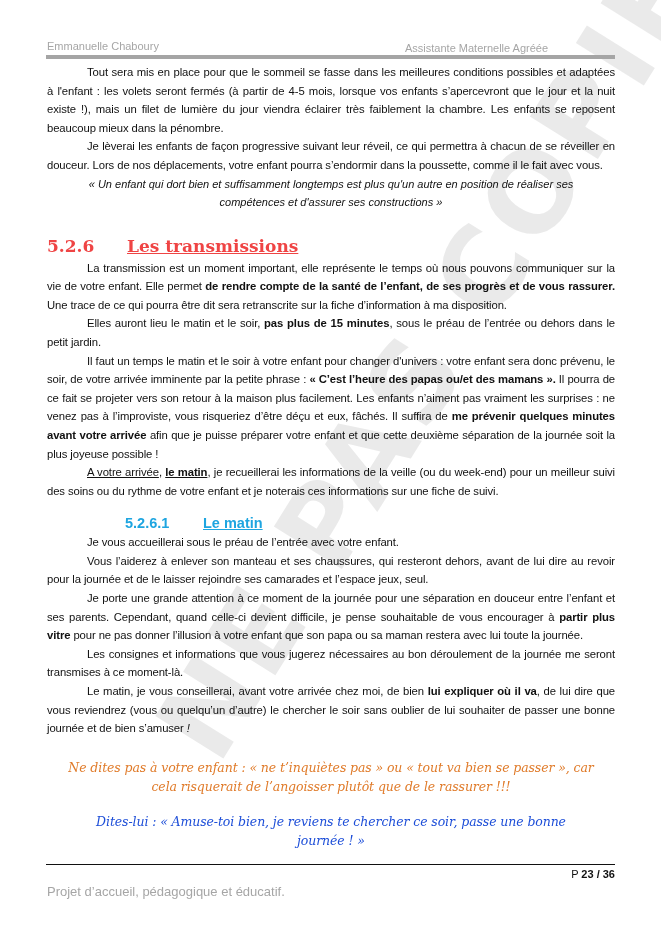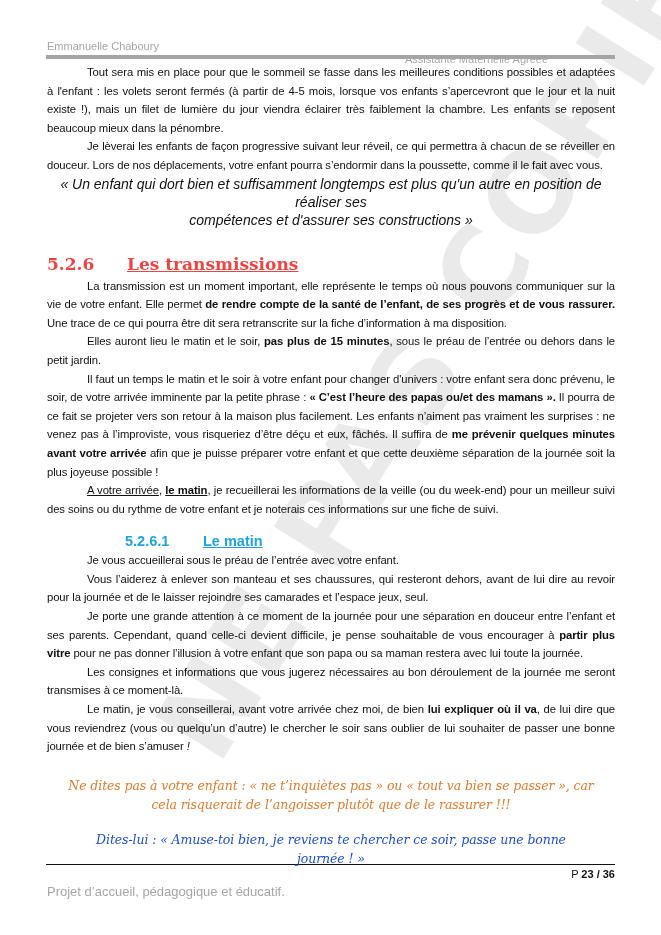--- a/index.html
+++ b/index.html
@@ -12,29 +12,29 @@
     transform: rotate(-58deg); transform-origin: center;
     font-family: "DejaVu Sans", sans-serif; font-weight: bold; font-size: 110px;
     color: rgba(160,160,160,0.22); letter-spacing: 6px; white-space: nowrap;
     pointer-events: none; text-align: center; z-index: 0;
   }
   .header {
     position: absolute; left: 47px; top: 40px; width: 568px;
     font-size: 11px; color: #a6a6a6;
   }
   .header .left { position: absolute; left: 0; top: 0; }
-  .header .right { position: absolute; left: 358px; top: 13px; }
+  .header .right { position: absolute; left: 358px; top: 2px; }
   .header-bar { position: absolute; left: 46px; top: 55px; width: 569px; height: 4px; background: #a5a5a5; }
 
   .content { position: absolute; left: 47px; top: 63px; width: 568px; z-index: 1; }
   p { margin: 0; font-size: 11.3px; line-height: 18.6px; text-align: justify; letter-spacing: -0.1px; }
   p.ind { text-indent: 40px; }
   b { font-weight: bold; }
   u { text-decoration: underline; }
-  .quote { text-align: center; font-style: italic; font-size: 14px; line-height: 18px; }
+  .quote { text-align: center; font-style: italic; font-size: 11px; line-height: 18px; }
   h2 {
     margin: 22px 0 0 0; font-family: "DejaVu Serif", serif; font-weight: bold;
     font-size: 17px; color: #ef4444; line-height: 26px;
   }
   h2 .num { display: inline-block; width: 80px; }
   h2 .title { text-decoration: underline; }
   h3 {
     margin: 13px 0 0 0; font-family: "Liberation Sans", sans-serif; font-weight: bold;
     font-size: 14.5px; color: #1ea5e0; line-height: 20px; padding-left: 78px;
   }

